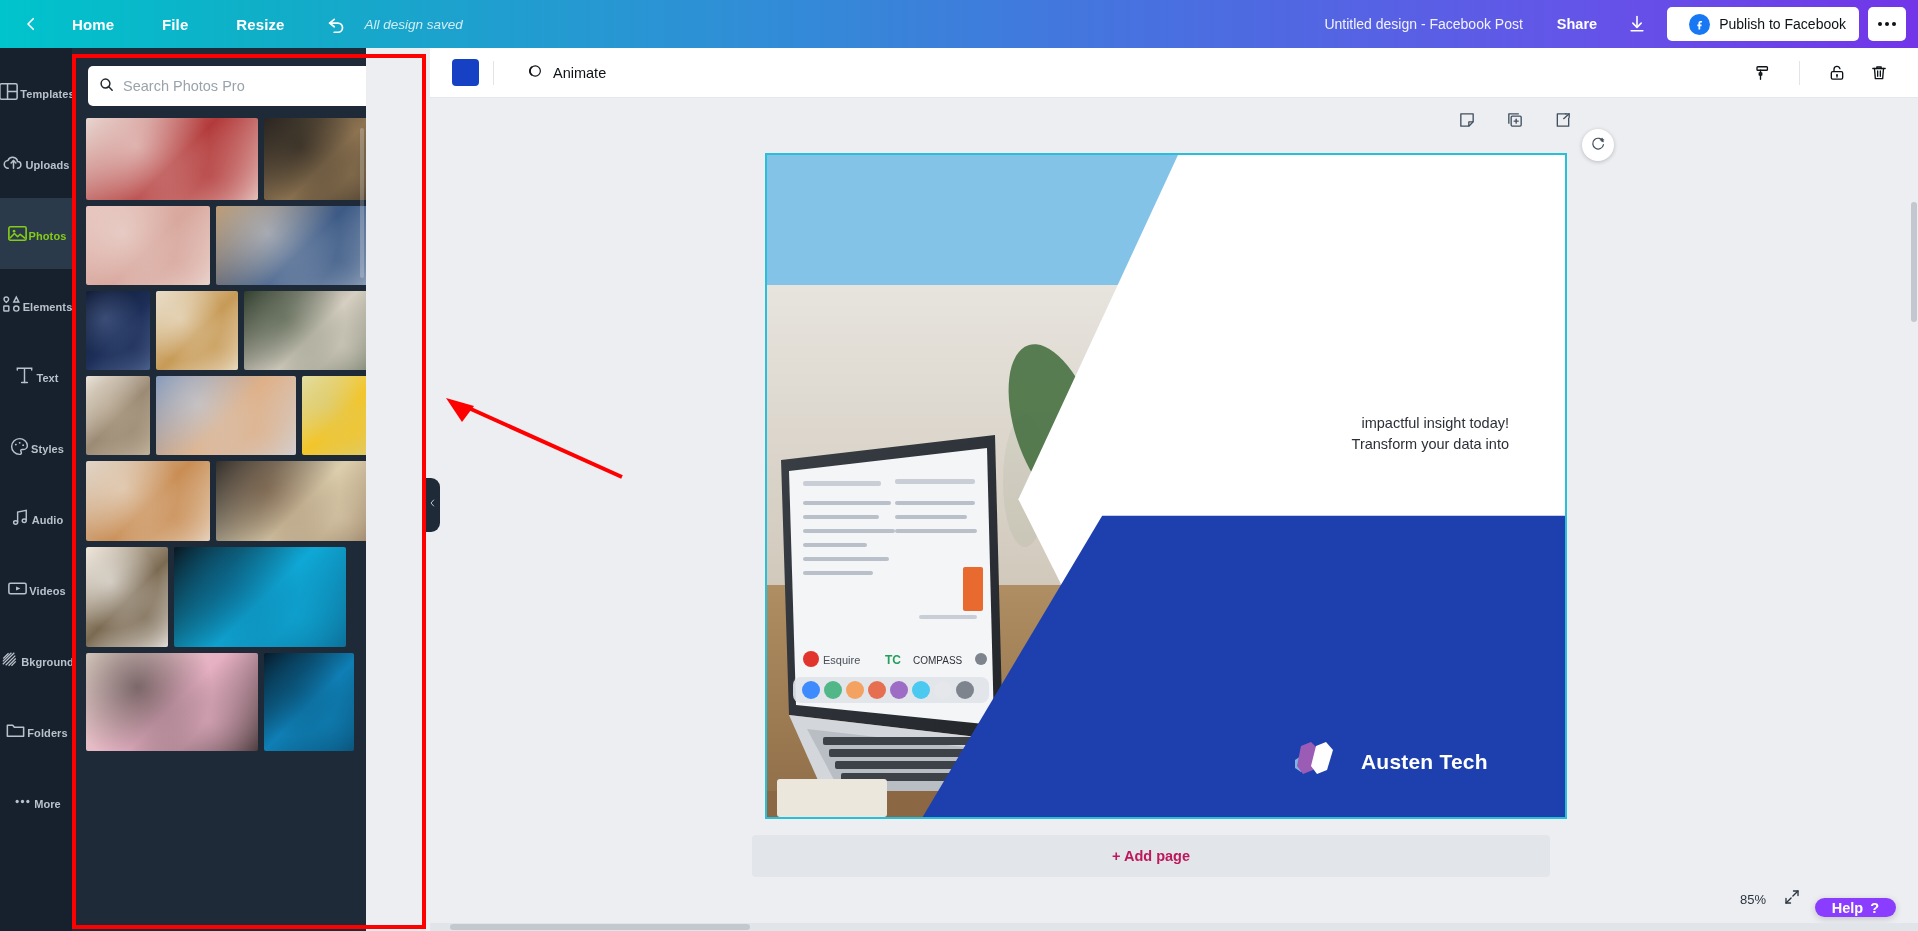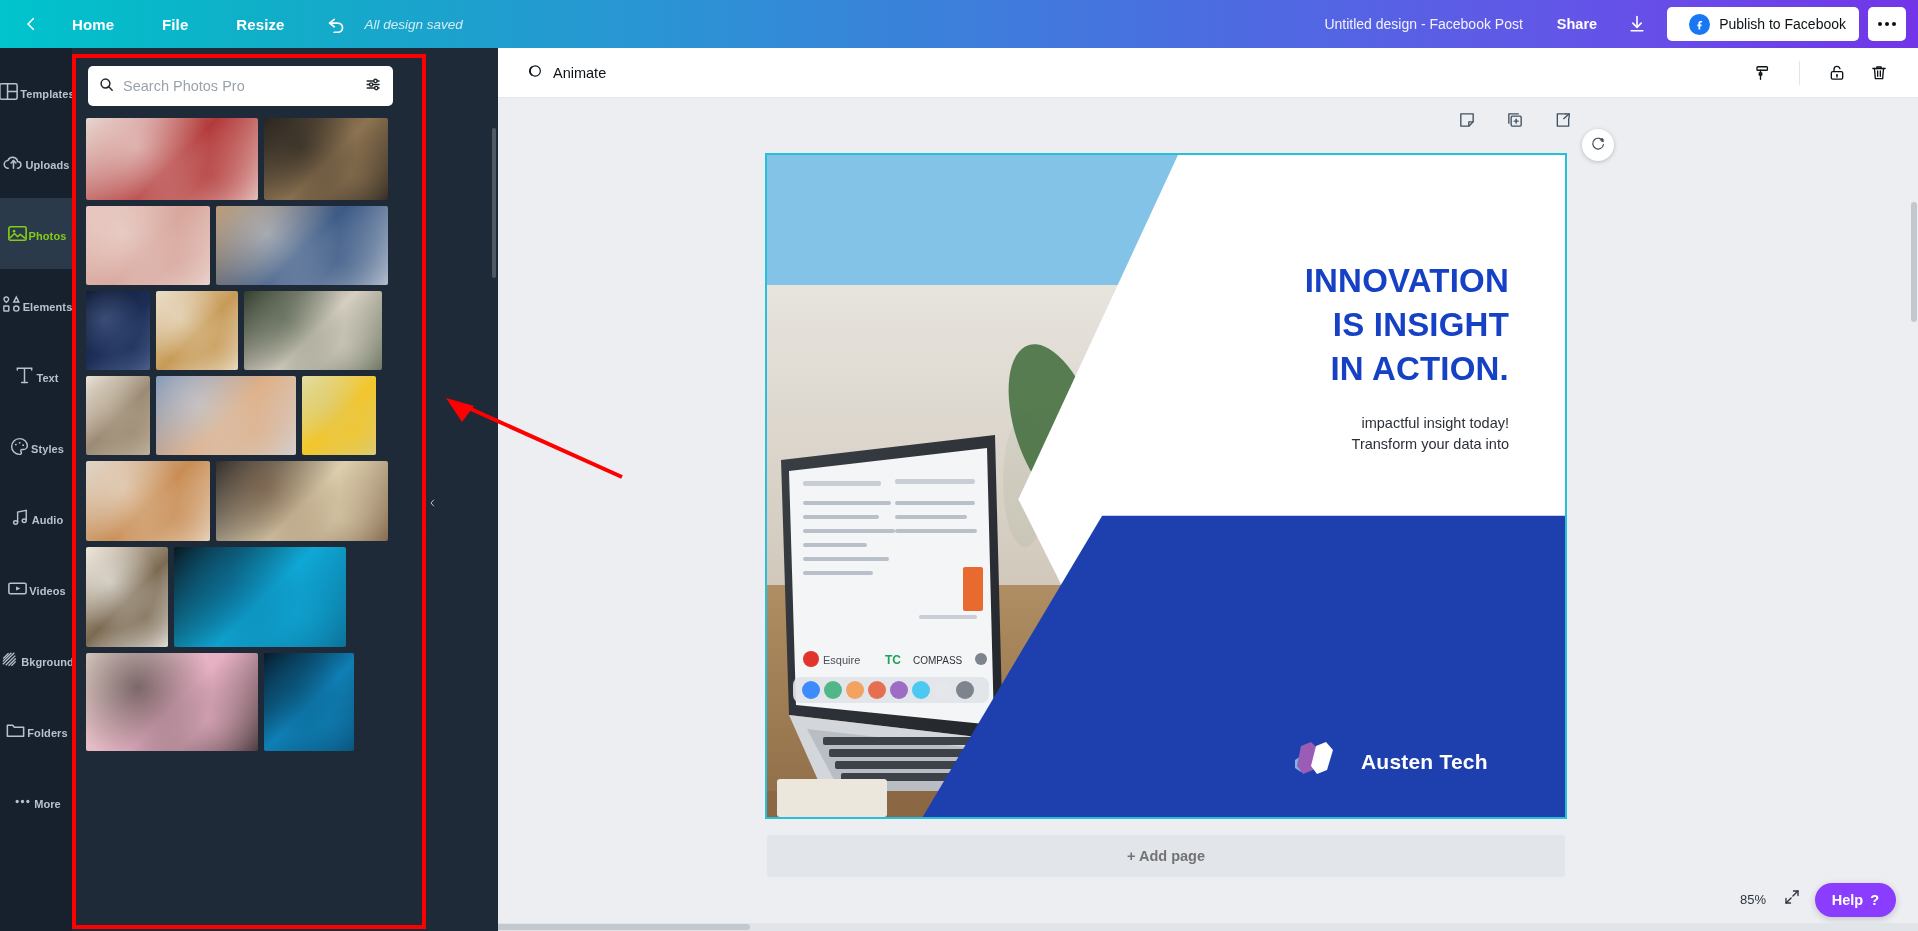--- a/index.html
+++ b/index.html
@@ -51,21 +51,21 @@
   .rail-item {
     width: 72px; height: 71px; display: flex; flex-direction: row;
     align-items: center; justify-content: center; cursor: pointer; color: #b9c2cc;
   }
   .rail-item.active { background: #2a3a4b; color: #84cc16; }
   .rail-item .lbl { font-size: 11px; margin-top: 5px; font-weight: 700; letter-spacing:.1px; }
   .rail-item svg { display:block; }
 
   
   .panel {
-    position: absolute; left: 72px; top: 48px; width: 426px; height: 883px;
+    position: absolute; left: 72px; top: 48px; width: 294px; height: 883px;
     background: #1e2a38; z-index: 25; overflow: hidden;
   }
   .panel-search {
     position: absolute; left: 16px; top: 18px; width: 305px; height: 40px;
     background: #fff; border-radius: 5px; display: flex; align-items: center; padding: 0 10px;
   }
   .panel-search input {
     flex: 1; border: none; outline: none; font-size: 14.5px; color: #333;
     font-family: "Liberation Sans", sans-serif; margin-left: 8px; background: transparent;
   }
@@ -131,29 +131,29 @@
     padding-right: 28px; color:#2b2f36; font-size: 14.5px; line-height: 1.44;
   }
   .d-logo { position:absolute; left: 516px; top: 583px; display:flex; align-items:center; }
   .d-logo-txt { color:#fff; font-size: 21px; font-weight: 800; margin-left: 20px; letter-spacing:.2px; }
   .rot-handle {
     position:absolute; left: 1152px; top: 31px; width: 32px; height: 32px; border-radius:50%;
     background:#fff; box-shadow: 0 1px 4px rgba(0,0,0,.22);
     display:flex; align-items:center; justify-content:center; cursor:pointer;
   }
   .addpage {
-    position:absolute; left: 337px; top: 737px; width: 798px; height: 42px;
+    position:absolute; left: 322px; top: 737px; width: 798px; height: 42px;
     background:#e2e5ea; border-radius:4px; display:flex; align-items:center; justify-content:center;
-    font-size: 14.5px; color:#737373; font-weight:700; cursor:pointer;
+    font-size: 14.5px; color:#be185d; font-weight:700; cursor:pointer;
   }
   .zoomlabel { position:absolute; right: 152px; bottom: 24px; font-size:13px; color:#2b3440; }
   .expand-btn { position:absolute; right: 112px; bottom: 20px; width:28px; height:28px; display:flex;align-items:center;justify-content:center;cursor:pointer;}
   .help-btn {
     position:absolute; right: 22px; bottom: 14px; background:#8b3dff; color:#fff;
-    border-radius: 20px; height: 34px; padding: 0 17px; display:flex; align-items:center; gap:7px;
+    border-radius: 20px; height: 19px; padding: 0 17px; display:flex; align-items:center; gap:7px;
     font-size: 14.5px; font-weight: 700; cursor:pointer; box-shadow:0 2px 7px rgba(0,0,0,.18);
   }
   .hscroll { position:absolute; left:430px; bottom:0; width:1488px; height:8px; background:#e1e4e9; z-index:12;}
   .hscroll i { position:absolute; left:20px; top:1px; height:6px; width:300px; background:#c3c8cf; border-radius:3px; display:block;}
   .vscroll { position:absolute; right:1px; top:104px; width:6px; height:120px; background:#c3c8cf; border-radius:3px; z-index:12;}
 
   
   .anno-box {
     position: absolute; left: 72px; top: 54px; width: 354px; height: 875px;
     border: 4px solid #ff0000; z-index: 60; pointer-events: none;
@@ -600,25 +600,20 @@
               <line x1="410" y1="504" x2="556" y2="476"></line>
           </g>
           <rect x="0" y="506" width="798" height="26" fill="#8b6743"></rect>
           <rect x="10" y="494" width="110" height="38" rx="3" fill="#ece7dd"></rect>
         </svg>
       </div>
 
       <div class="d-white"></div>
       <div class="d-blue"></div>
 
-      <div class="d-head">
-        <div>INNOVATION</div>
-        <div>IS INSIGHT</div>
-        <div>IN ACTION.</div>
-      </div>
       <div class="d-sub">
         <div>impactful insight today!</div>
         <div>Transform your data into</div>
       </div>
 
       <div class="d-logo">
         <span>
           <svg width="58" height="44" viewBox="0 0 58 44">
             <polygon points="12,22 18,18 24,22 24,30 18,34 12,30" fill="#7fb3e0"></polygon>
             <polygon points="18,8 28,4 36,12 30,32 20,36 14,28" fill="#9b5cb5"></polygon>

